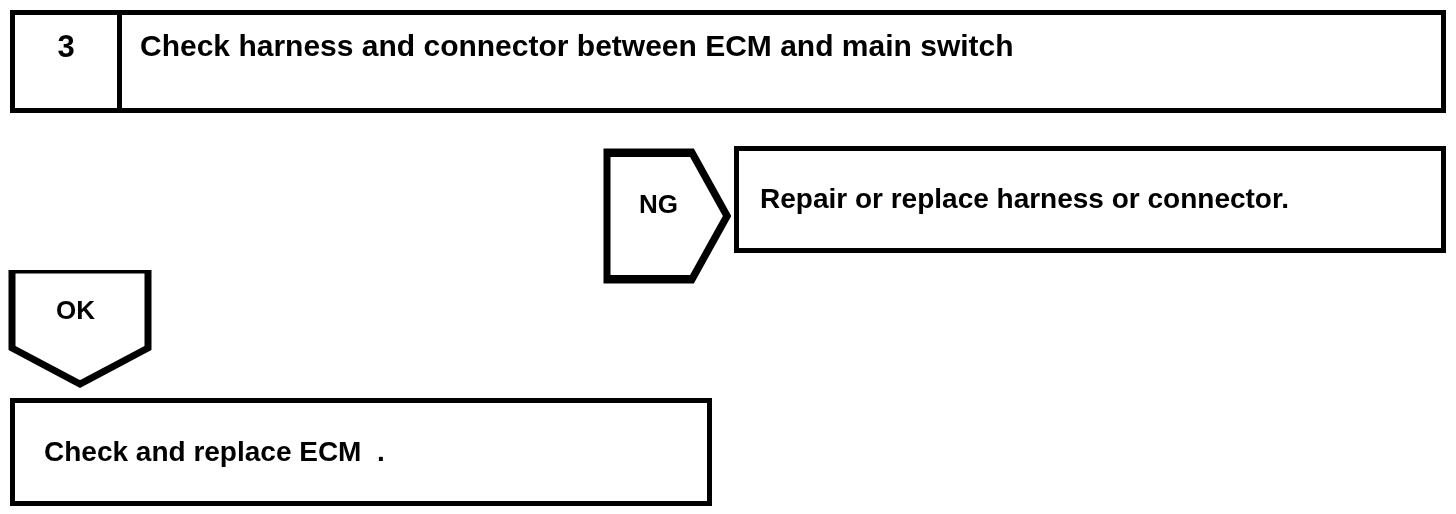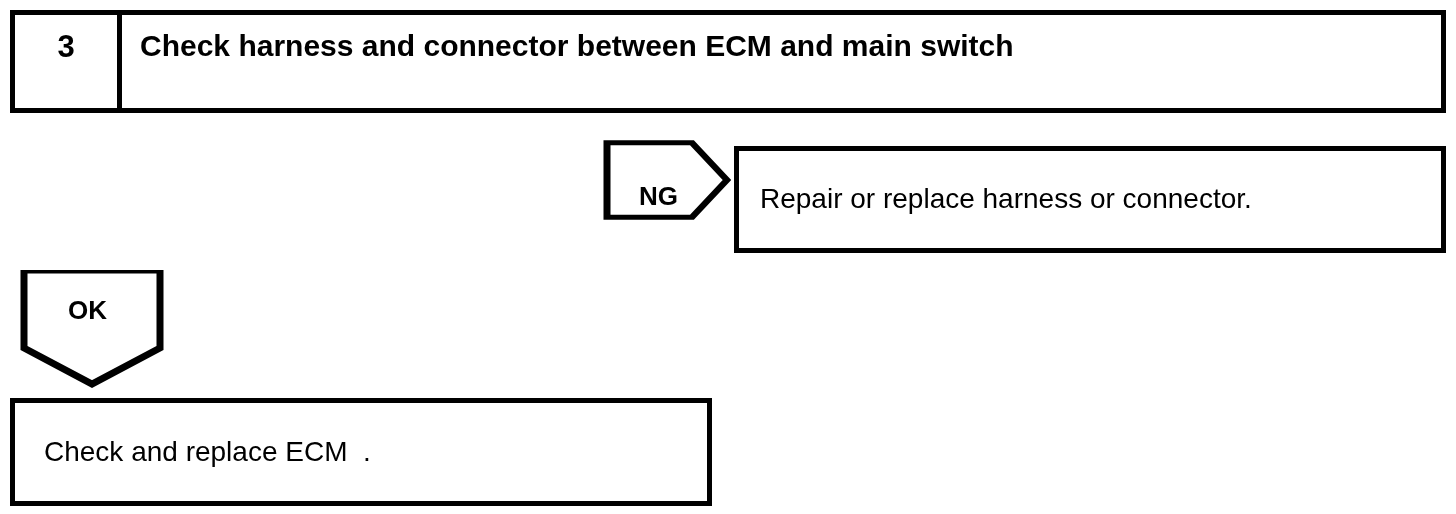--- a/index.html
+++ b/index.html
@@ -75,21 +75,21 @@
   }
 
   
   .result-box {
     display: flex;
     align-items: center;
     justify-content: flex-start;
   }
   .result-text {
     font-size: 28px;
-    font-weight: normal;
+    font-weight: bold;
     color: #000000;
     line-height: 1.1;
     white-space: pre;
     padding-left: 21px;
   }
 
   #ng-result-box {
     left: 734px;
     top: 146px;
     width: 712px;
@@ -118,31 +118,31 @@
     position: absolute;
     font-size: 26px;
     font-weight: bold;
     color: #000000;
     line-height: 1;
     white-space: nowrap;
   }
 
   #branch-ng {
     left: 603px;
-    top: 140px;
+    top: 148px;
     width: 128px;
-    height: 80px;
+    height: 136px;
   }
   #branch-ng .branch-label {
     left: 36px;
     top: 43px;
   }
 
   #branch-ok {
-    left: 20px;
+    left: 8px;
     top: 270px;
     width: 144px;
     height: 118px;
   }
   #branch-ok .branch-label {
     left: 48px;
     top: 27px;
   }
 </style>
 </head>

